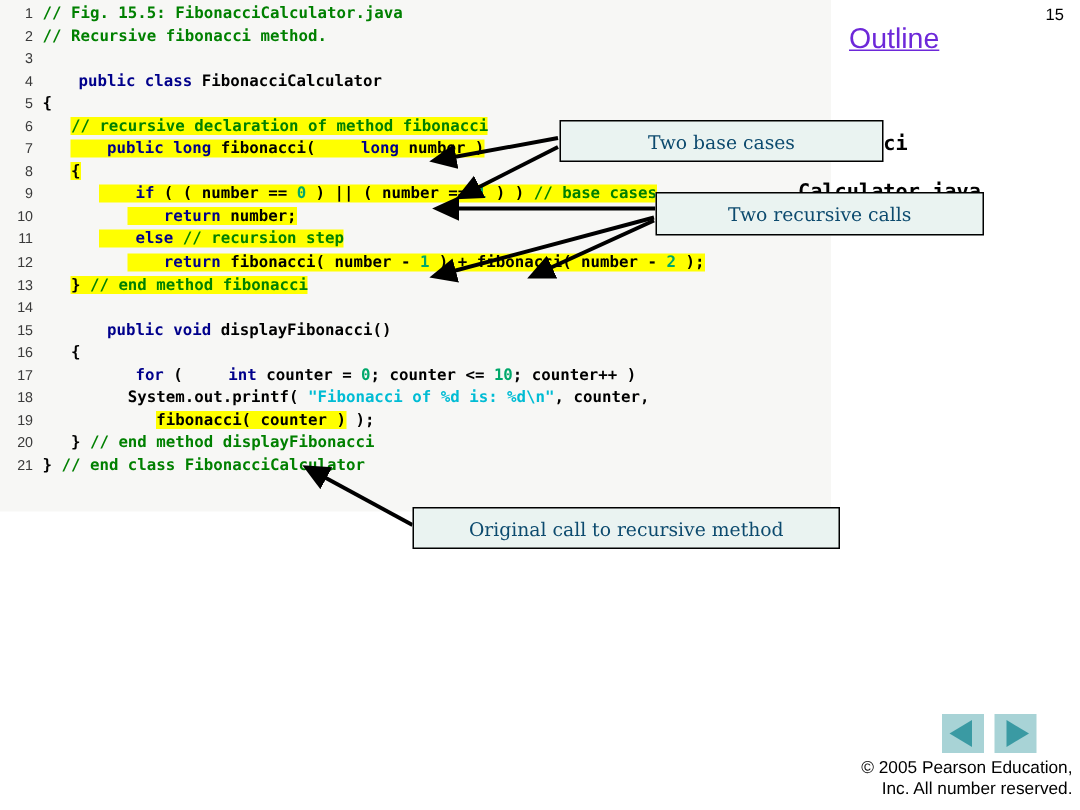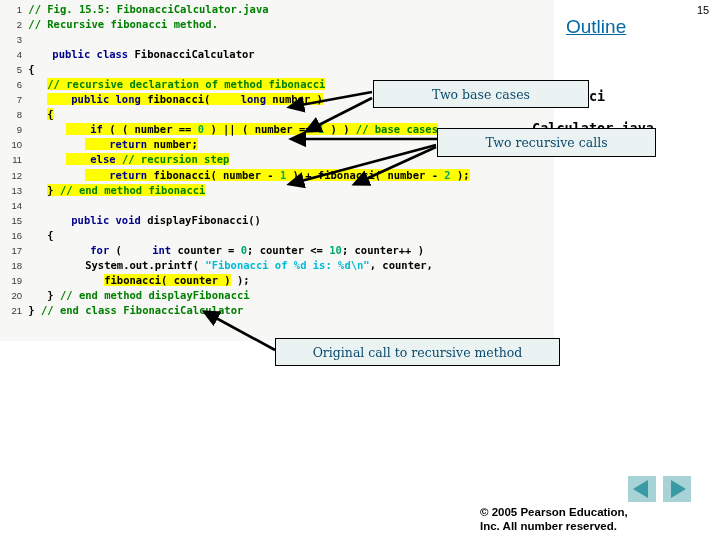--- a/index.html
+++ b/index.html
@@ -64,21 +64,21 @@
   .str { color: #00bcd4; font-weight: bold; }
   .pl { color: #000000; font-weight: bold; }
 
   
   #outline-title {
     position: absolute;
     left: 566px;
     top: 16px;
     font-family: "Liberation Sans", sans-serif;
     font-size: 19px;
-    color: #0369a1;
+    color: #6d28d9;
     text-decoration: underline;
   }
   #page-number {
     position: absolute;
     left: 697px;
     top: 4px;
     font-family: "Liberation Sans", sans-serif;
     font-size: 11px;
     color: #000000;
   }
@@ -166,25 +166,25 @@
   #nav-next .tri {
     left: 8px;
     border-left: 15px solid #3a9aa3;
   }
 
   #copyright {
     position: absolute;
     left: 480px;
     top: 505px;
     width: 235px;
+    text-align: right;
     font-family: "Liberation Sans", sans-serif;
     font-size: 11.5px;
     color: #000000;
     line-height: 14px;
-    font-weight: bold;
   }
 </style>
 </head>
 <body>
 
 <div id="slide">
 
   <div id="code-panel">
     <div id="code-lines"><div class="cline"><span class="lnum">1</span><span class="ctext"> <span class="cm">// Fig. 15.5: FibonacciCalculator.java</span></span></div><div class="cline"><span class="lnum">2</span><span class="ctext"> <span class="cm">// Recursive fibonacci method.</span></span></div><div class="cline"><span class="lnum">3</span><span class="ctext"> </span></div><div class="cline"><span class="lnum">4</span><span class="ctext"> <span class="kw">public class </span><span class="pl">FibonacciCalculator</span></span></div><div class="cline"><span class="lnum">5</span><span class="ctext"> <span class="pl">{</span></span></div><div class="cline"><span class="lnum">6</span><span class="ctext">    <span class="hl cm">// recursive declaration of method fibonacci</span></span></div><div class="cline"><span class="lnum">7</span><span class="ctext">    <span class="hl"><span class="kw">public long </span><span class="pl">fibonacci( </span><span class="kw">long </span><span class="pl">number )</span></span></span></div><div class="cline"><span class="lnum">8</span><span class="ctext">    <span class="hl pl">{</span></span></div><div class="cline"><span class="lnum">9</span><span class="ctext">       <span class="hl"><span class="kw">if </span><span class="pl">( ( number == </span><span class="num">0</span><span class="pl"> ) || ( number == </span><span class="num">1</span><span class="pl"> ) ) </span><span class="cm">// base cases</span></span></span></div><div class="cline"><span class="lnum">10</span><span class="ctext">          <span class="hl"><span class="kw">return </span><span class="pl">number;</span></span></span></div><div class="cline"><span class="lnum">11</span><span class="ctext">       <span class="hl"><span class="kw">else </span><span class="cm">// recursion step</span></span></span></div><div class="cline"><span class="lnum">12</span><span class="ctext">          <span class="hl"><span class="kw">return </span><span class="pl">fibonacci( number - </span><span class="num">1</span><span class="pl"> ) + fibonacci( number - </span><span class="num">2</span><span class="pl"> );</span></span></span></div><div class="cline"><span class="lnum">13</span><span class="ctext">    <span class="hl"><span class="pl">} </span><span class="cm">// end method fibonacci</span></span></span></div><div class="cline"><span class="lnum">14</span><span class="ctext"> </span></div><div class="cline"><span class="lnum">15</span><span class="ctext">    <span class="kw">public void </span><span class="pl">displayFibonacci()</span></span></div><div class="cline"><span class="lnum">16</span><span class="ctext">    <span class="pl">{</span></span></div><div class="cline"><span class="lnum">17</span><span class="ctext">       <span class="kw">for </span><span class="pl">( </span><span class="kw">int </span><span class="pl">counter = </span><span class="num">0</span><span class="pl">; counter &lt;= </span><span class="num">10</span><span class="pl">; counter++ )</span></span></div><div class="cline"><span class="lnum">18</span><span class="ctext">          <span class="pl">System.out.printf( </span><span class="str">"Fibonacci of %d is: %d\n"</span><span class="pl">, counter,</span></span></div><div class="cline"><span class="lnum">19</span><span class="ctext">             <span class="hl pl">fibonacci( counter )</span><span class="pl"> );</span></span></div><div class="cline"><span class="lnum">20</span><span class="ctext">    <span class="pl">} </span><span class="cm">// end method displayFibonacci</span></span></div><div class="cline"><span class="lnum">21</span><span class="ctext"> <span class="pl">} </span><span class="cm">// end class FibonacciCalculator</span></span></div></div>
   </div>

